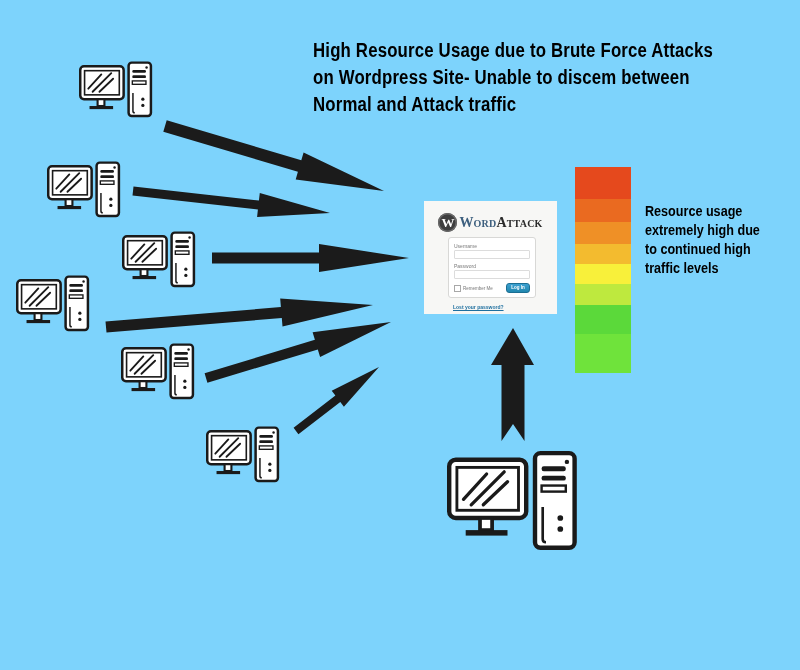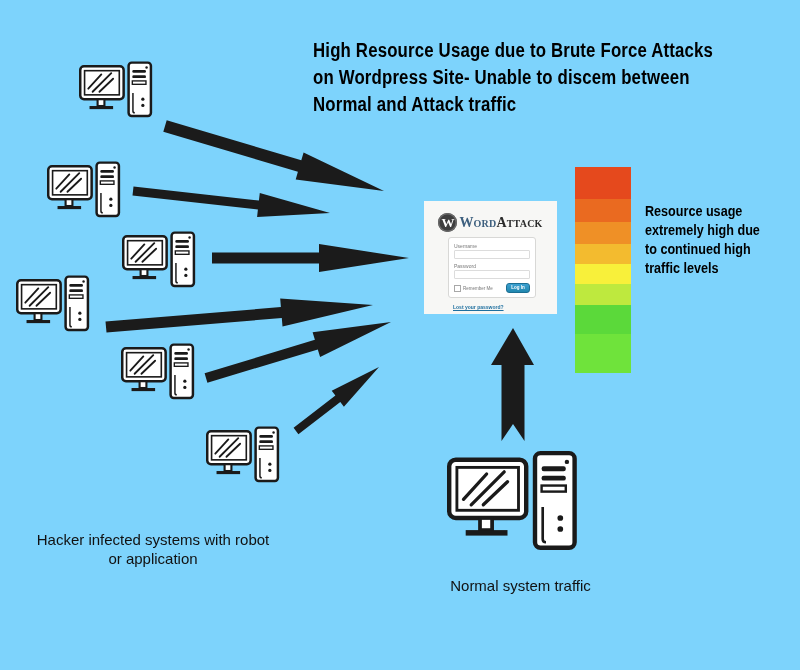--- a/index.html
+++ b/index.html
@@ -51,23 +51,20 @@
 
 <div class="canvas">
 
   <div class="title prewrap">High Resource Usage due to Brute Force Attacks
 on Wordpress Site- Unable to discem between
 Normal and Attack traffic</div>
   <div class="side-note prewrap">Resource usage
 extremely high due
 to continued high
 traffic levels</div>
-  <div class="hacker-label prewrap">Hacker infected systems with robot
-or application</div>
-  <div class="normal-label">Normal system traffic</div>
 
   <svg class="diagram-svg" width="800" height="670" viewBox="0 0 800 670">
     <defs>
       <g id="pc-icon">
         <rect x="2" y="7" width="70" height="53" rx="6" fill="#fff" stroke="#1a1a1a" stroke-width="4"></rect>
         <rect x="9" y="14" width="56" height="39" fill="#fff" stroke="#1a1a1a" stroke-width="2.6"></rect>
         <path d="M15 43 L36 20 M22 48 L52 18 M33 48 L55 27" stroke="#1a1a1a" stroke-width="3" stroke-linecap="round" fill="none"></path>
         <rect x="30" y="60" width="11" height="11" fill="#fff" stroke="#1a1a1a" stroke-width="3.4"></rect>
         <rect x="17" y="71" width="38" height="5" fill="#1a1a1a"></rect>
         <rect x="80" y="1" width="36" height="86" rx="5" fill="#fff" stroke="#1a1a1a" stroke-width="4"></rect>

